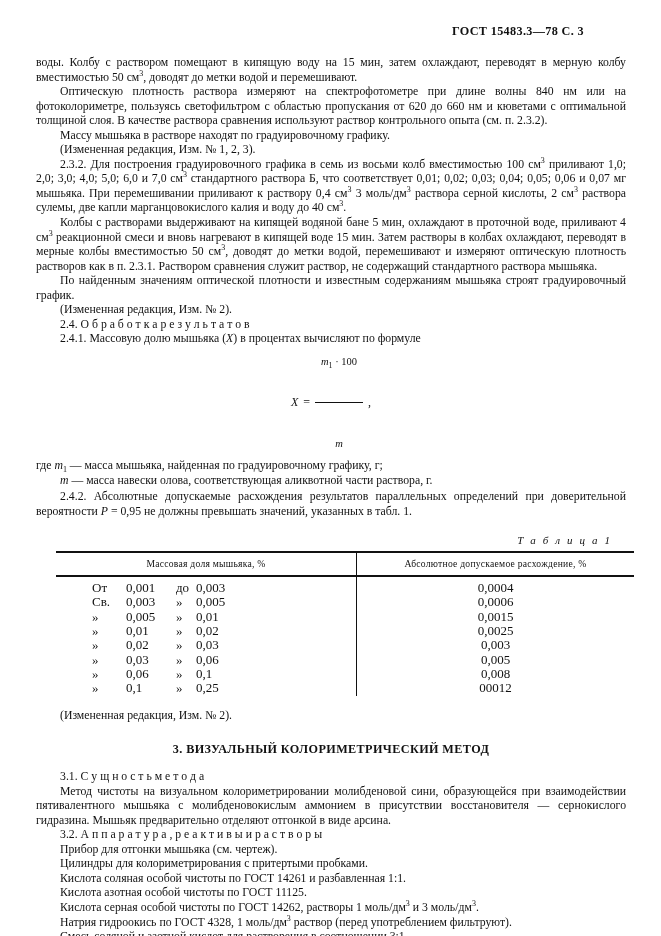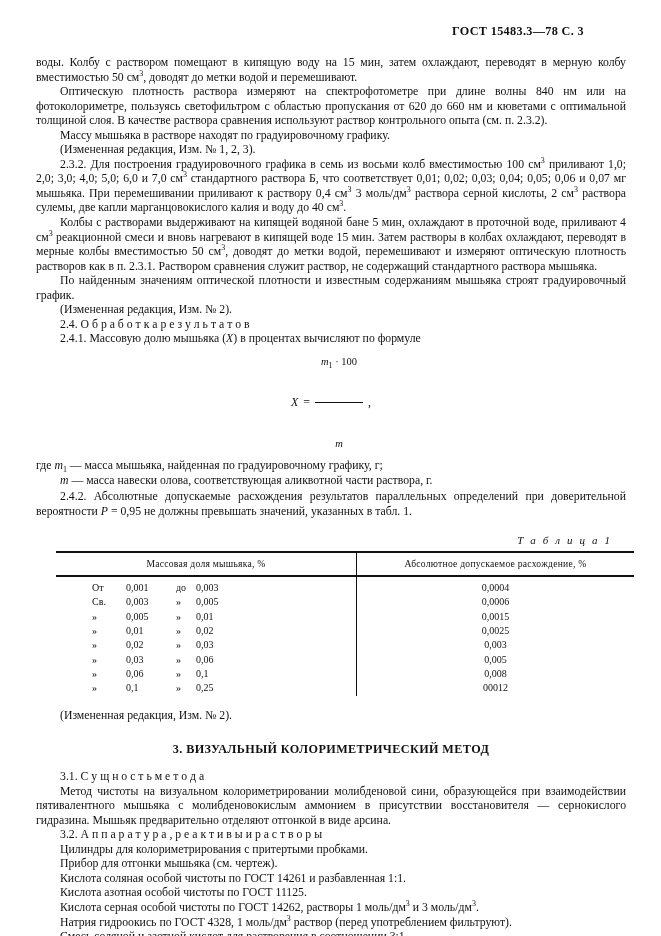--- a/index.html
+++ b/index.html
@@ -145,21 +145,21 @@
     height: 2px;
     background: #111;
   }
   .tbl-mid-line {
     width: 578px;
     margin-left: 20px;
     height: 2px;
     background: #111;
   }
   .tbl td {
-    font-size: 10px;
+    font-size: 13px;
     padding: 0;
     vertical-align: top;
     font-family: Liberation Serif, serif;
   }
   .tbl td.c1 {
     border-right: 1px solid #111;
     padding-left: 0;
   }
   .tbl td.c2 {
     text-align: center;
@@ -329,22 +329,22 @@
     <p class="t b">(Измененная редакция, Изм. № 2).</p>
 
     <div class="sect-head">3.  ВИЗУАЛЬНЫЙ КОЛОРИМЕТРИЧЕСКИЙ МЕТОД</div>
 
     <p class="t ind left"><span>3.1. </span><span>С у щ н о с т ь   м е т о д а</span></p>
 
     <p class="t ind">Метод чистоты на визуальном колориметрировании молибденовой сини, образующейся при взаимодействии пятивалентного мышьяка с молибденовокислым аммонием в присутствии восстановителя — сернокислого гидразина. Мышьяк предварительно отделяют отгонкой в виде арсина.</p>
 
     <p class="t ind left"><span>3.2. </span><span>А п п а р а т у р а ,   р е а к т и в ы   и   р а с т в о р ы</span></p>
 
+    <p class="t ind left">Прибор для отгонки мышьяка (см. чертеж).</p>
     <p class="t ind left">Цилиндры для колориметрирования с притертыми пробками.</p>
-    <p class="t ind left">Прибор для отгонки мышьяка (см. чертеж).</p>
     <p class="t ind left">Кислота соляная особой чистоты по ГОСТ 14261 и разбавленная 1:1.</p>
     <p class="t ind left">Кислота азотная особой чистоты по ГОСТ 11125.</p>
     <p class="t ind left"><span>Кислота серная особой чистоты по ГОСТ 14262, растворы 1 моль/дм</span><span class="sup">3</span><span> и 3 моль/дм</span><span class="sup">3</span><span>.</span></p>
     <p class="t ind left"><span>Натрия гидроокись по ГОСТ 4328, 1 моль/дм</span><span class="sup">3</span><span> раствор (перед употреблением фильтруют).</span></p>
     <p class="t ind left">Смесь соляной и азотной кислот для растворения в соотношении 3:1.</p>
 
   </div>
 </div>
 
 </body></html>

